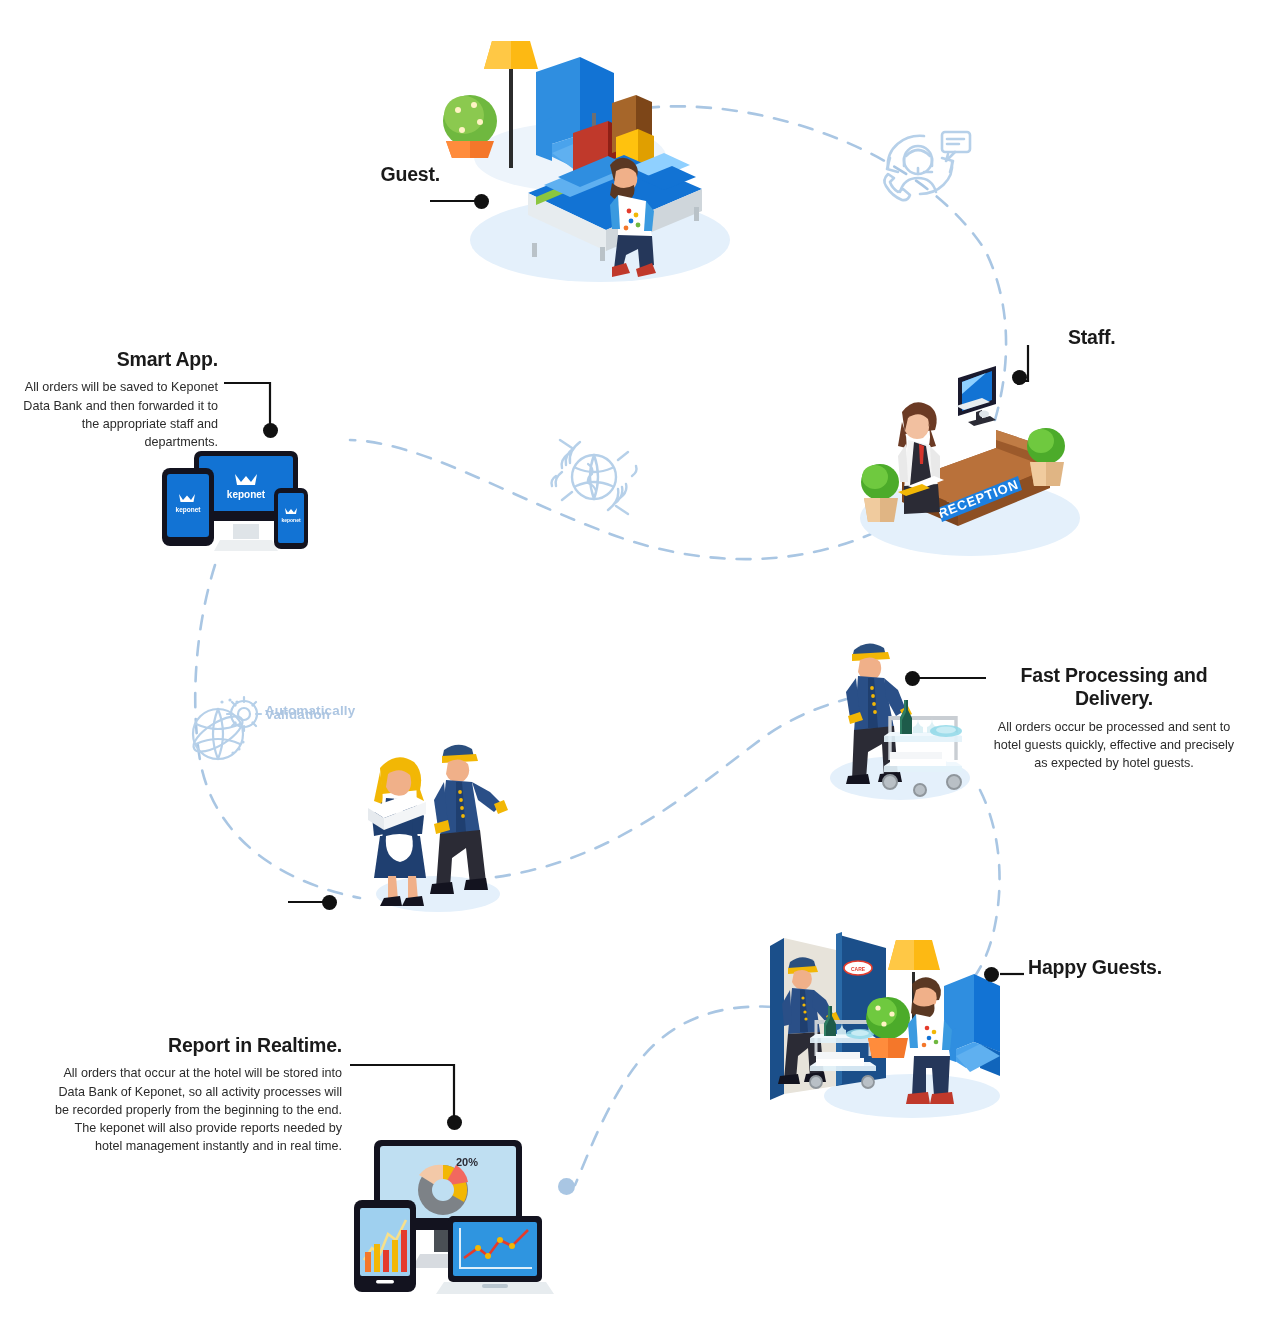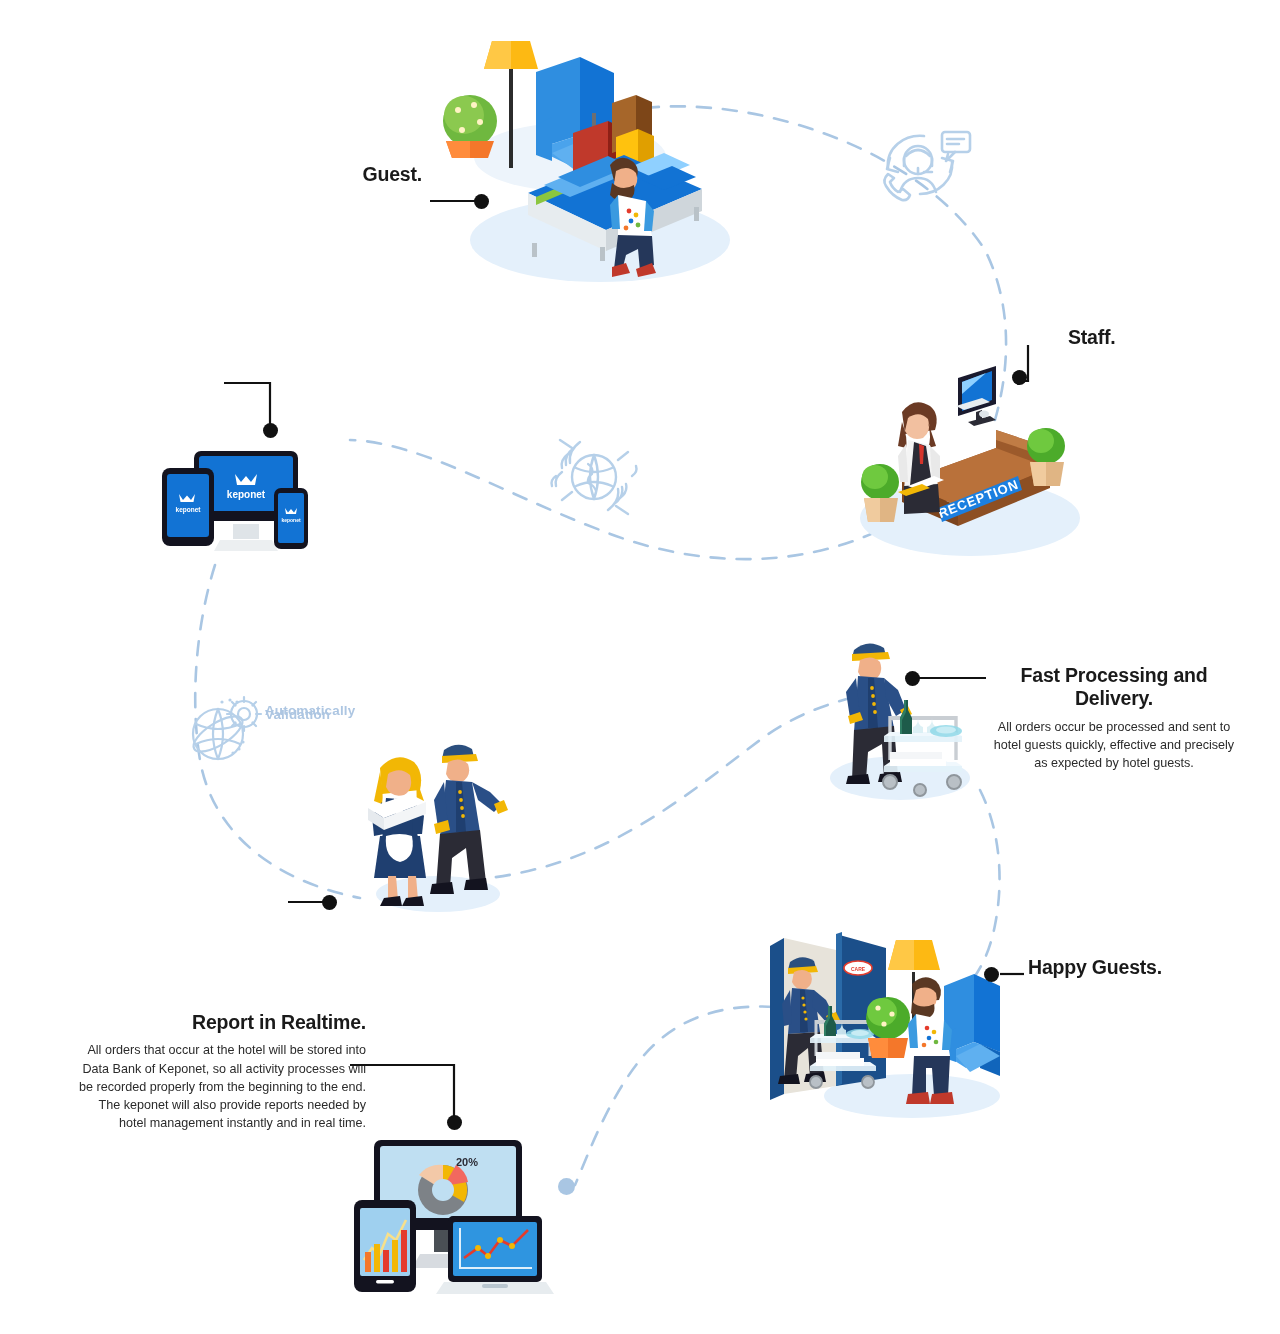--- a/index.html
+++ b/index.html
@@ -126,21 +126,21 @@
         <circle cx="191" cy="196" r="2.4" fill="#1273d4"></circle>
           <circle cx="198" cy="200" r="2.4" fill="#6fb83f"></circle>
         <circle cx="186" cy="203" r="2.4" fill="#f4772a"></circle>
         <path d="M178,210 L212,211 L214,240 L200,246 L198,224 L186,230 L182,246 L174,244 Z" fill="#25375a"></path>
         <path d="M196,244 L212,238 L216,248 L198,252 Z" fill="#c0392b"></path>
         <path d="M172,242 L186,238 L190,248 L172,252 Z" fill="#c0392b"></path>
       </g>
     </svg>
   </div>
 
-  <div class="callout right-align" style="left:160px;top:163px;width:262px;">
+  <div class="callout right-align" style="left:178px;top:163px;width:262px;">
     <div class="c-title">Guest.</div>
   </div>
   <svg class="layer" viewBox="0 0 1280 1334" width="1280" height="1334">
     <line x1="430" y1="201" x2="476" y2="201" stroke="#111" stroke-width="2.2"></line>
   </svg>
   <div class="dot-black" style="left:474px;top:194px;"></div>
 
   <div class="illus" style="left:866px;top:122px;width:110px;height:86px;">
     <svg width="110" height="86" viewBox="0 0 110 86" fill="none" stroke="#b6d0e9" stroke-width="2.6" stroke-linecap="round" stroke-linejoin="round">
       <path d="M22,46 C20,26 38,12 58,14"></path>
@@ -247,20 +247,24 @@
 
       <g>
         <rect x="114" y="40" width="34" height="61" rx="7" fill="#13131f"></rect>
         <rect x="118" y="45" width="26" height="50" rx="2" fill="#1273d4"></rect>
         <path d="M125,60 l3,4.5 l3,-3.4 l3,3.4 l3,-4.5 l-1,6 l-10,0 Z" fill="#ffffff"></path>
         <text x="131" y="74" font-family="Liberation Sans, sans-serif" font-size="5" font-weight="700" fill="#ffffff" text-anchor="middle">keponet</text>
       </g>
     </svg>
   </div>
 
+  <div class="callout right-align" style="left:18px;top:348px;width:200px;">
+    <div class="c-title">Smart App.</div>
+    <div class="c-body">All orders will be saved to Keponet Data Bank and then forwarded it to the appropriate staff and departments.</div>
+  </div>
   <svg class="layer" viewBox="0 0 1280 1334" width="1280" height="1334">
     <polyline points="224,383 270,383 270,424" fill="none" stroke="#111" stroke-width="2.2"></polyline>
   </svg>
   <div class="dot-black" style="left:263px;top:423px;"></div>
 
   <div class="illus" style="left:542px;top:428px;width:104px;height:96px;">
     <svg width="104" height="96" viewBox="0 0 104 96" fill="none" stroke="#b6d0e9" stroke-width="2.4" stroke-linecap="round">
       <circle cx="52" cy="49" r="22"></circle>
       <path d="M34,40 q18,8 36,0 M34,58 q18,-8 36,0 M52,27 q-8,22 0,44 M52,27 q8,22 0,44"></path>
       <path d="M46,36 q6,4 4,10 q-5,3 -4,9 q6,2 8,8" stroke-width="2.2"></path>
@@ -542,21 +546,21 @@
         <circle cx="130" cy="110" r="3" fill="#f2b705"></circle>
           <circle cx="140" cy="118" r="3" fill="#f2b705"></circle>
         <circle cx="152" cy="102" r="3" fill="#f2b705"></circle>
           <circle cx="164" cy="108" r="3" fill="#f2b705"></circle>
         <path d="M96,144 L198,144 L206,156 L88,156 Z" fill="#e7ecef"></path>
         <rect x="134" y="146" width="26" height="4" rx="2" fill="#b9c6cf"></rect>
       </g>
     </svg>
   </div>
 
-  <div class="callout right-align" style="left:52px;top:1011px;width:290px;margin-left:24px;">
+  <div class="callout right-align" style="left:52px;top:1034px;width:290px;">
     <div class="c-title">Report in Realtime.</div>
     <div class="c-body">All orders that occur at the hotel will be stored into Data Bank of Keponet, so all activity processes will be recorded properly from the beginning to the end. The keponet will also provide reports needed by hotel management instantly and in real time.</div>
   </div>
   <svg class="layer" viewBox="0 0 1280 1334" width="1280" height="1334">
     <polyline points="350,1065 454,1065 454,1118" fill="none" stroke="#111" stroke-width="2.2"></polyline>
   </svg>
   <div class="dot-black" style="left:447px;top:1115px;"></div>
 
 </div>
 

